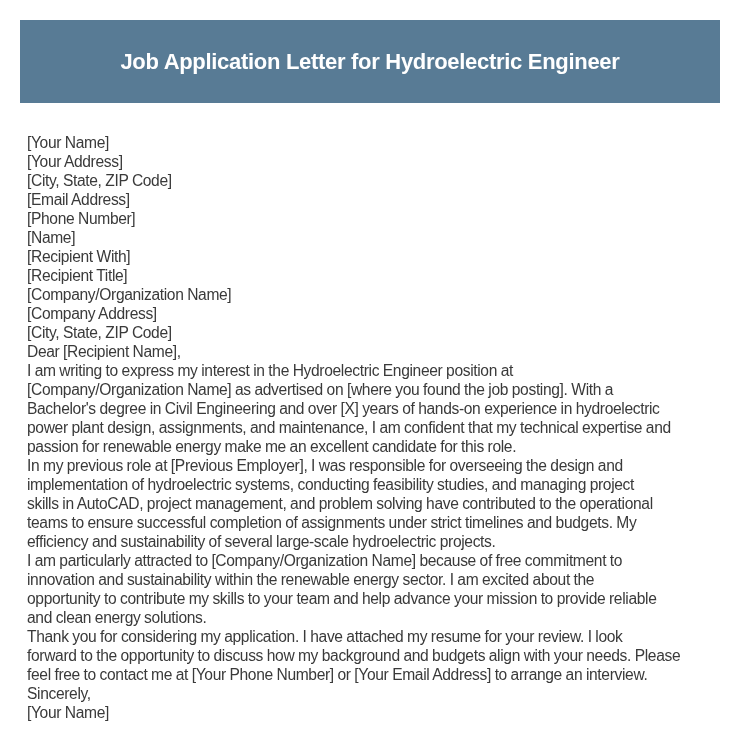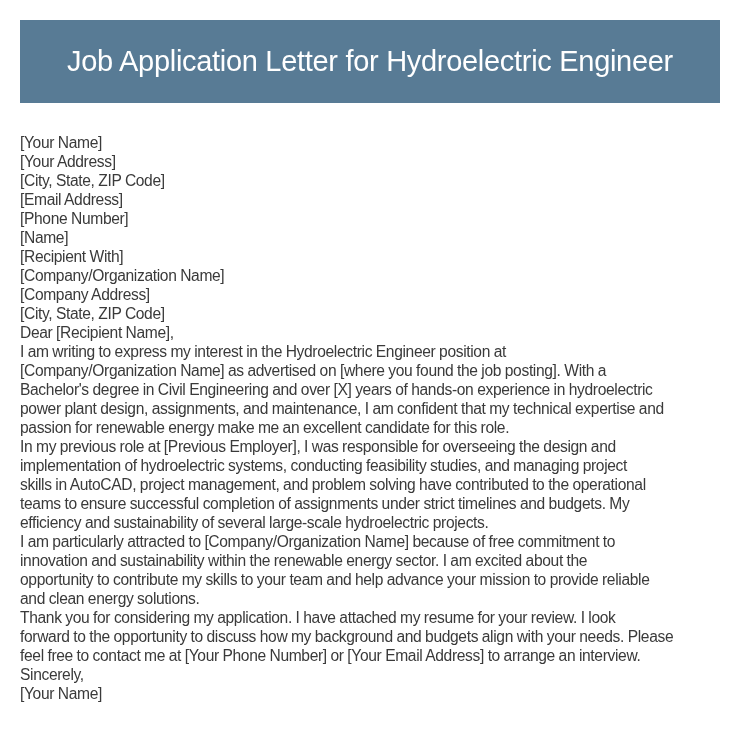--- a/index.html
+++ b/index.html
@@ -20,58 +20,61 @@
       top: 20px;
       width: 700px;
       height: 83px;
       background: #587b95;
       display: flex;
       align-items: center;
       justify-content: center;
     }
     .header-title {
       color: #ffffff;
-      font-size: 29px;
+      font-size: 22px;
       letter-spacing: -0.3px;
       font-family: "Liberation Sans", sans-serif;
+      font-weight: bold;
     }
     .letter {
       position: absolute;
       left: 20px;
       top: 133px;
       width: 705px;
       color: #3a3a3a;
       font-size: 15.6px;
       line-height: 19px;
       letter-spacing: -0.35px;
       word-spacing: -0.3px;
     }
     .line {
       display: block;
       white-space: nowrap;
+      margin-left: 7px;
     }
   </style>
 </head>
 <body>
 
 <div class="header">
   <span class="header-title">Job Application Letter for Hydroelectric Engineer</span>
 </div>
 
 <div class="letter">
   <div>
     <span class="line">[Your Name]</span>
     <span class="line">[Your Address]</span>
     <span class="line">[City, State, ZIP Code]</span>
     <span class="line">[Email Address]</span>
     <span class="line">[Phone Number]</span>
     <span class="line">[Name]</span>
   </div>
   <div>
     <span class="line">[Recipient With]</span>
+    <span class="line">[Recipient Title]</span>
     <span class="line">[Company/Organization Name]</span>
     <span class="line">[Company Address]</span>
     <span class="line">[City, State, ZIP Code]</span>
   </div>
   <span class="line">Dear [Recipient Name],</span>
 
   <div>
     <span class="line">I am writing to express my interest in the Hydroelectric Engineer position at</span>
     <span class="line">[Company/Organization Name] as advertised on [where you found the job posting]. With a</span>
     <span class="line">Bachelor's degree in Civil Engineering and over [X] years of hands-on experience in hydroelectric</span>

